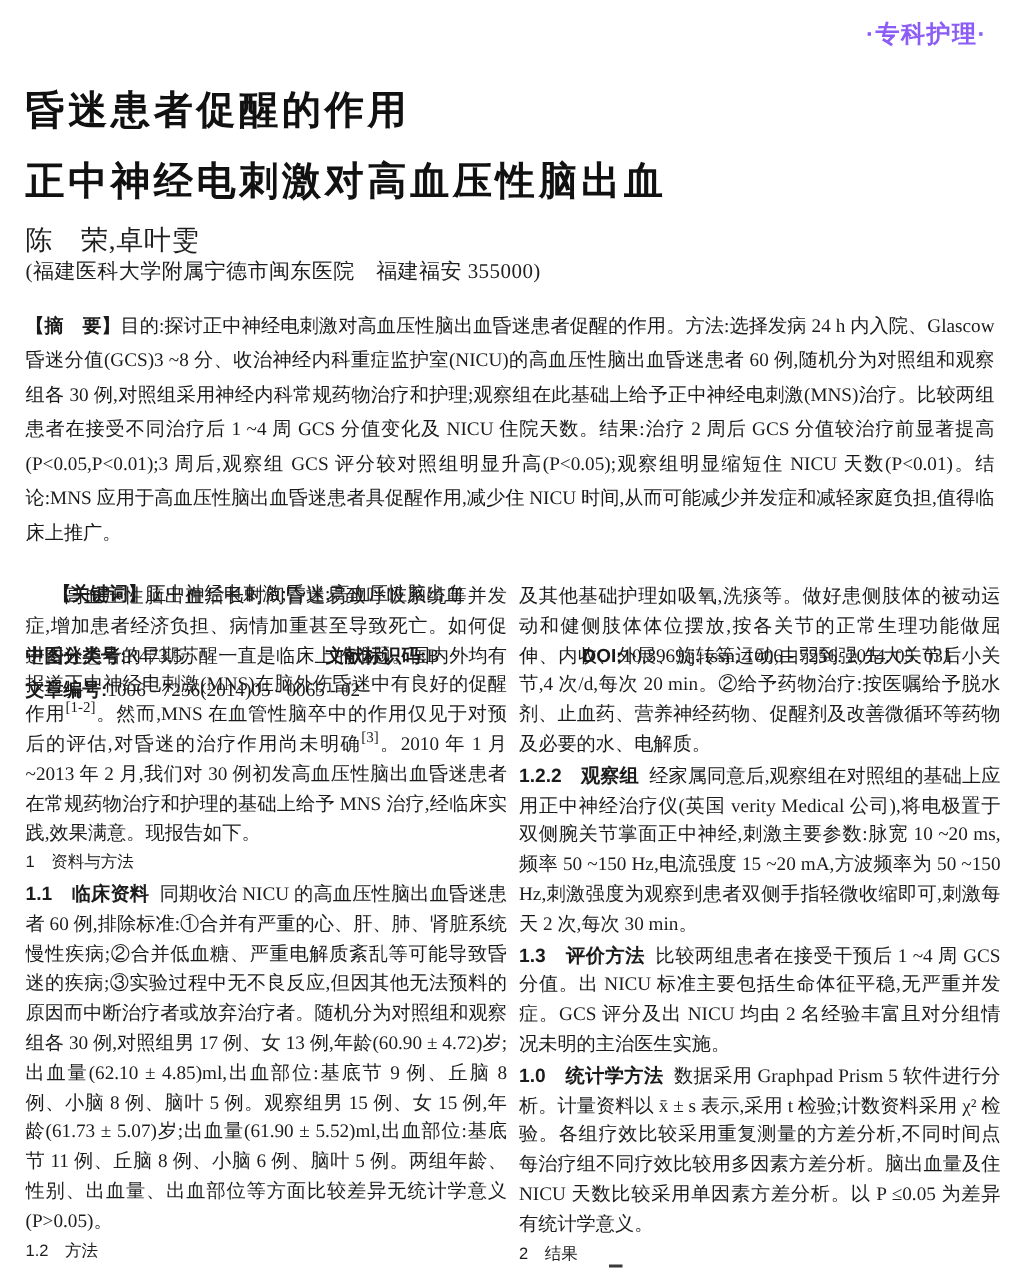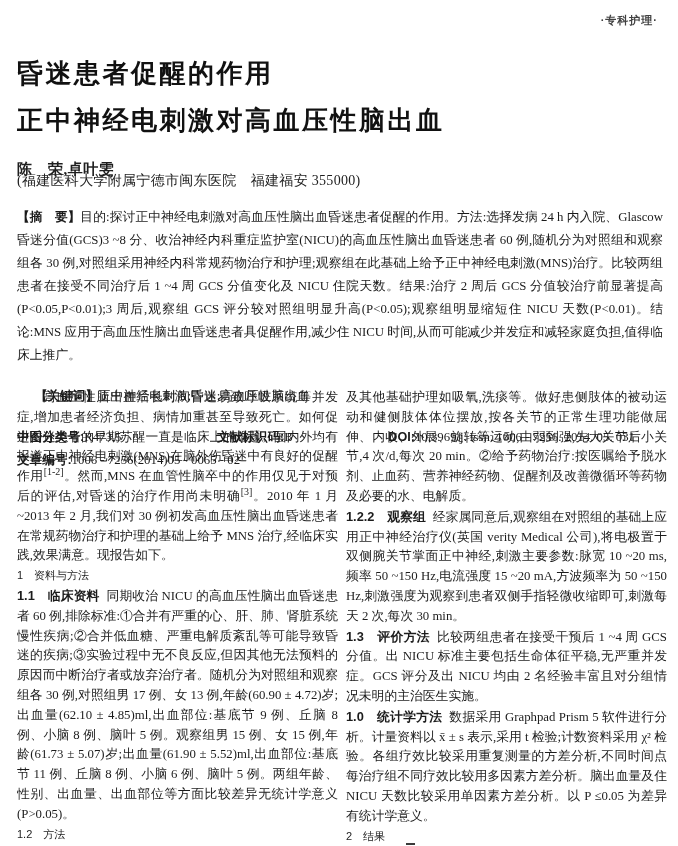--- a/index.html
+++ b/index.html
@@ -1,23 +1,23 @@
 <!DOCTYPE html>
 <html><head>
 <meta charset="utf-8">
 <style>
   html,body{margin:0;padding:0;}
   body{width:678px;height:846px;background:#ffffff;overflow:hidden;}
   .page{position:relative;width:678px;height:846px;background:#fff;color:#1e1e1e;
         font-family:"Liberation Serif","DejaVu Serif",serif;}
-  .journal-tag{position:absolute;top:13px;right:20px;font-size:11px;font-weight:700;
-        letter-spacing:1px;font-family:"Liberation Sans","DejaVu Sans",sans-serif;color:#404040;}
+  .journal-tag{position:absolute;top:13px;right:20px;font-size:16px;font-weight:700;
+        letter-spacing:1px;font-family:"Liberation Sans","DejaVu Sans",sans-serif;color:#8b5cf6;}
   .title{position:absolute;left:17px;top:50px;font-size:26px;line-height:47px;
         font-weight:600;letter-spacing:2.5px;color:#111;}
-  .authors{position:absolute;left:17px;top:160px;font-size:15px;font-weight:700;letter-spacing:.5px;}
+  .authors{position:absolute;left:17px;top:148px;font-size:18px;font-weight:400;letter-spacing:.5px;}
   .affiliation{position:absolute;left:17px;top:172px;font-size:14px;letter-spacing:.3px;}
   .abstract-block{position:absolute;left:17px;top:206px;width:646px;font-size:12.8px;
         line-height:23px;text-align:justify;color:#1a1a1a;}
   .abstract-block b,.meta-line b{font-family:"Liberation Sans","DejaVu Sans",sans-serif;
         font-weight:700;font-size:12.6px;}
   .keywords-line{margin-top:0;}
   .meta-line{margin-top:1px;}
   .meta-item{display:inline-block;margin-right:28px;white-space:nowrap;}
   .meta-item:last-child{margin-right:0;}
   .col{position:absolute;top:388px;height:458px;overflow:hidden;font-size:12.8px;

